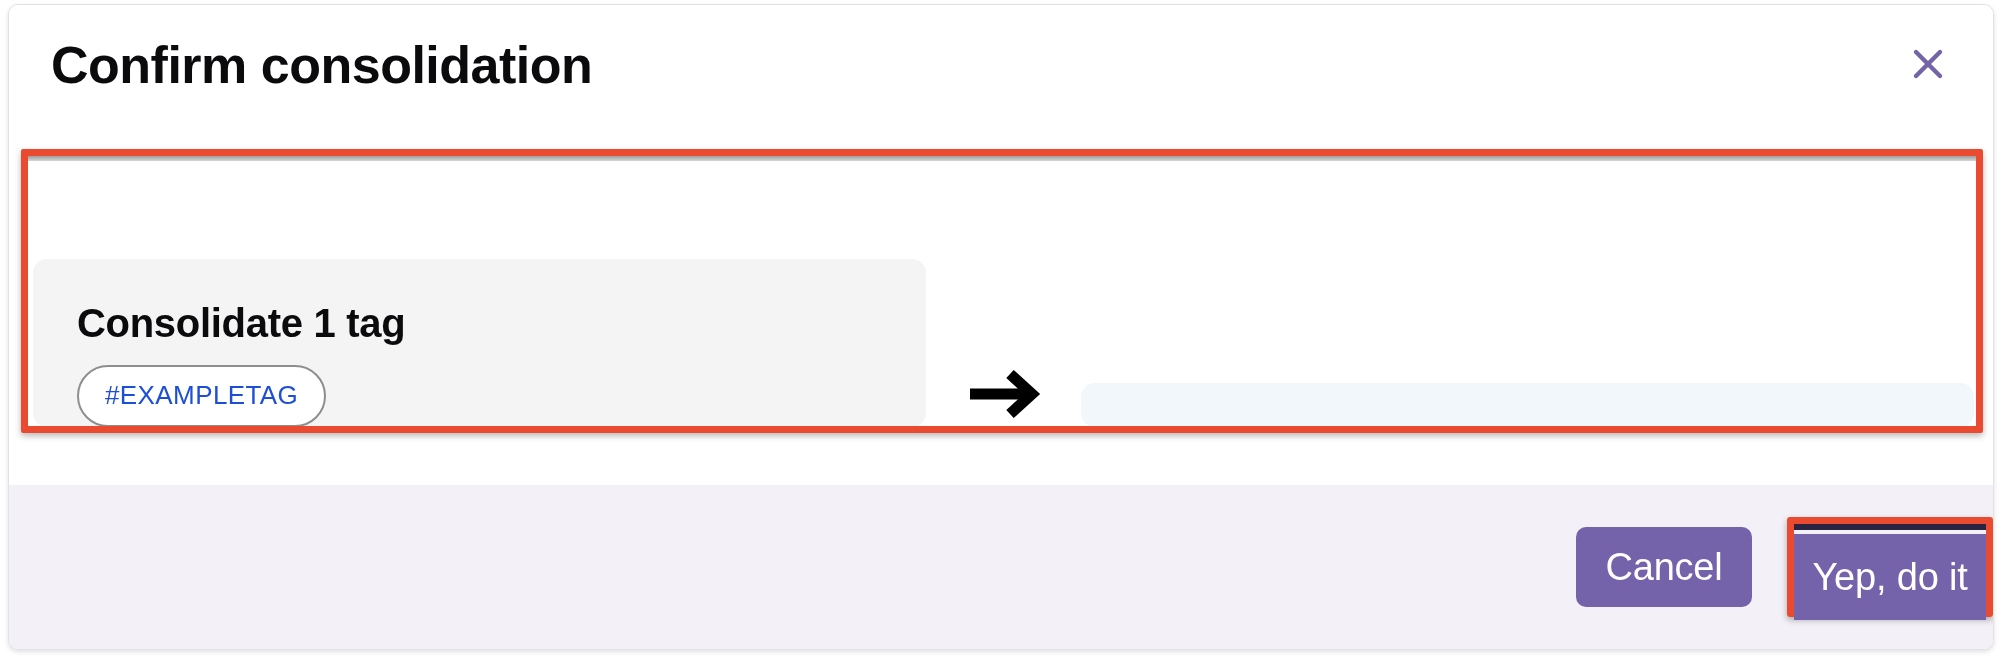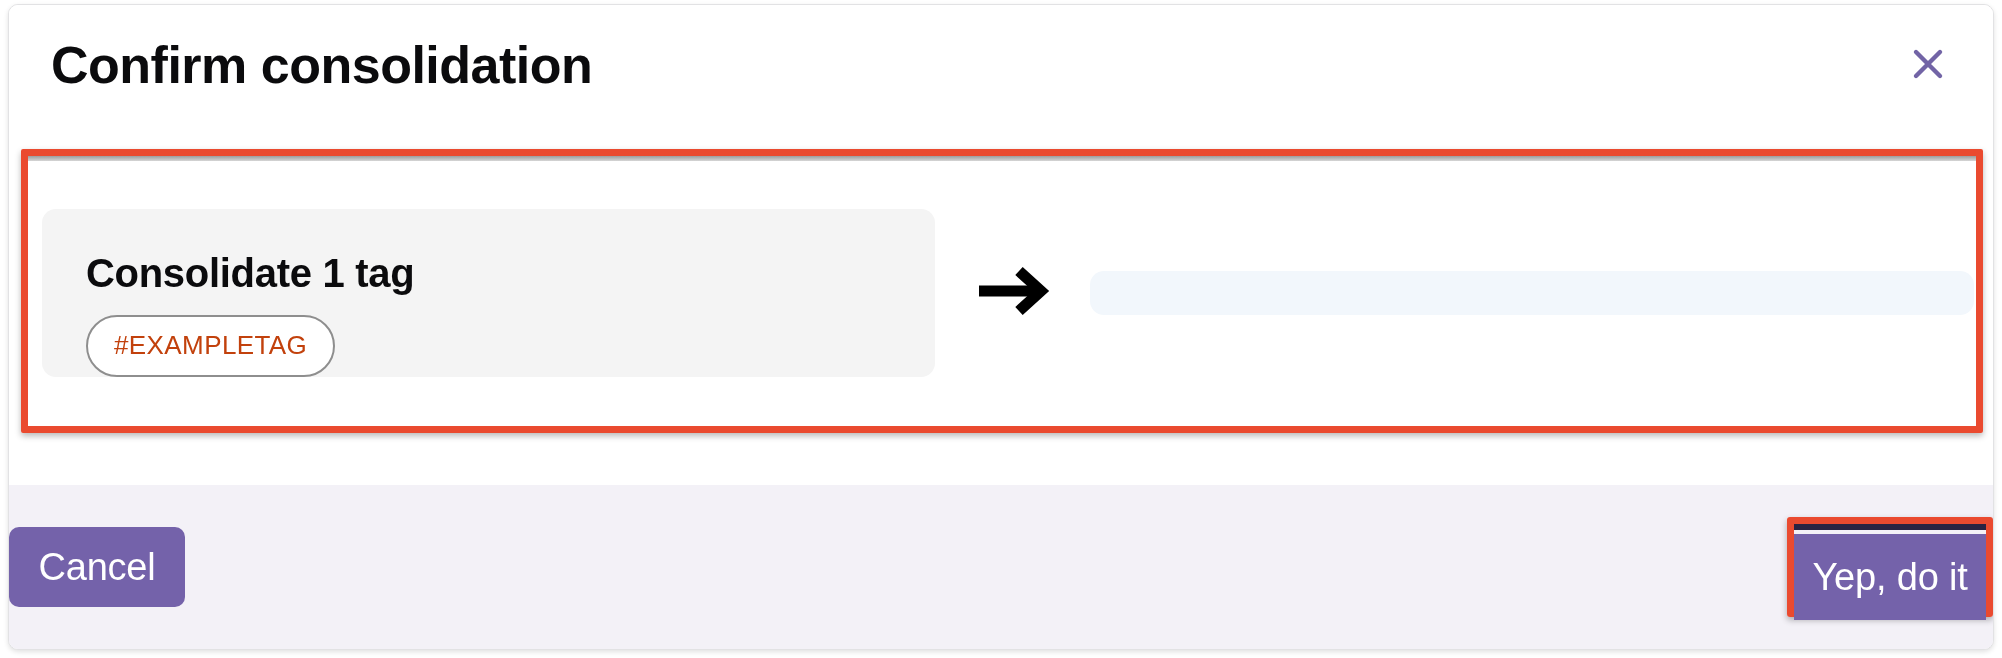--- a/index.html
+++ b/index.html
@@ -98,26 +98,26 @@
     content: "";
     position: absolute;
     left: 0; right: 0; top: 0;
     height: 5px;
     background: linear-gradient(#8c8c8c, #cfcfcf);
     opacity: 0.85;
   }
 
   .cards-row {
     position: absolute;
-    left: 33px;
+    left: 24px;
     top: 14px;
     right: 19px;
     height: 268px;
     display: flex;
-    align-items: center;
+    align-items: flex-end;
   }
   .card {
     border-radius: 14px;
     padding: 44px 0 0 44px;
     box-sizing: border-box;
     position: relative;
   }
   .card-left {
     flex: 0 0 893px;
     background: #f4f4f4;
@@ -143,35 +143,35 @@
     letter-spacing: -0.3px;
     color: #0b0b0d;
     margin: 0 0 22px 0;
     white-space: nowrap;
   }
   .tag-pill {
     display: inline-block;
     background: #ffffff;
     border: 2px solid #8e8e8e;
     border-radius: 999px;
-    color: #c2410c;
+    color: #1d4ed8;
     font-size: 26px;
     letter-spacing: 0.4px;
     padding: 13px 26px 14px 26px;
     white-space: nowrap;
     cursor: default;
   }
 
   
   .modal-footer {
     flex: 0 0 164px;
     background: #f3f1f7;
     display: flex;
     align-items: center;
-    justify-content: space-between;
+    justify-content: flex-end;
     gap: 0;
     position: relative;
   }
   .btn {
     border: 0;
     background: #7462aa;
     color: #ffffff;
     font-family: "Liberation Sans", sans-serif;
     font-size: 38px;
     line-height: 1;

